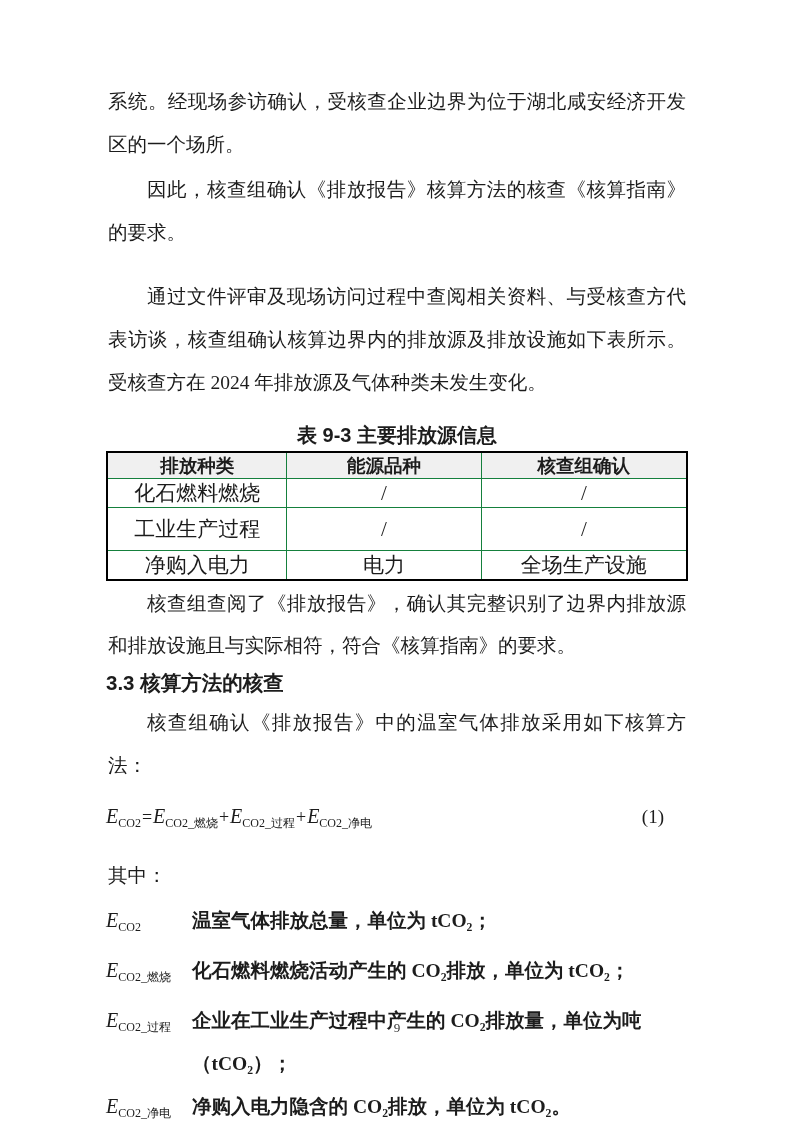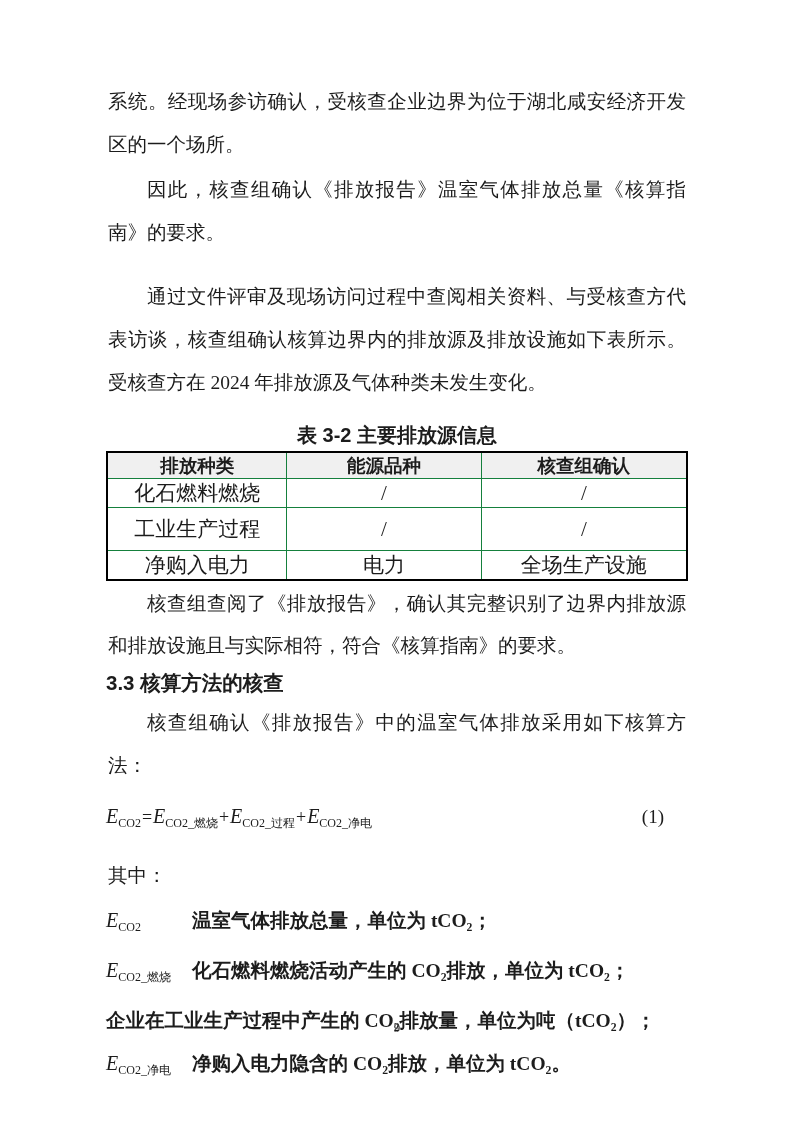--- a/index.html
+++ b/index.html
@@ -113,26 +113,26 @@
   }
 </style>
 </head>
 <body>
 
 <div class="page">
   <div class="content">
 
     <p class="para">系统。经现场参访确认，受核查企业边界为位于湖北咸安经济开发区的一个场所。</p>
 
-    <p class="para indent">因此，核查组确认《排放报告》温室气体排放总量《核算指南》的要求。</p>
+    <p class="para indent">因此，核查组确认《排放报告》核算方法的核查《核算指南》的要求。</p>
 
 
     <p class="para indent p3">通过文件评审及现场访问过程中查阅相关资料、与受核查方代表访谈，核查组确认核算边界内的排放源及排放设施如下表所示。受核查方在 2024 年排放源及气体种类未发生变化。</p>
 
-    <div class="table-title">表 3-2 主要排放源信息</div>
+    <div class="table-title">表 9-3 主要排放源信息</div>
 
     <table class="emission">
       <colgroup>
         <col style="width:31%">
         <col style="width:33.5%">
         <col style="width:35.5%">
       </colgroup>
       <tbody>
           <tr>
         <th>排放种类</th>
@@ -174,20 +174,21 @@
 
     <div class="def-row">
       <span class="def-term fvar"><i>E</i><sub>CO2</sub></span>
       <span class="def-desc">温室气体排放总量，单位为 tCO₂；</span>
     </div>
     <div class="def-row">
       <span class="def-term fvar"><i>E</i><sub>CO2_燃烧</sub></span>
       <span class="def-desc">化石燃料燃烧活动产生的 CO₂排放，单位为 tCO₂；</span>
     </div>
     <div class="def-row">
+      <span class="def-term fvar"><i>E</i><sub>CO2_过程</sub></span>
       <span class="def-desc">企业在工业生产过程中产生的 CO₂排放量，单位为吨（tCO₂）；</span>
     </div>
     <div class="def-row">
       <span class="def-term fvar"><i>E</i><sub>CO2_净电</sub></span>
       <span class="def-desc">净购入电力隐含的 CO₂排放，单位为 tCO₂。</span>
     </div>
 
   </div>
 
   <div class="page-number">9</div>

